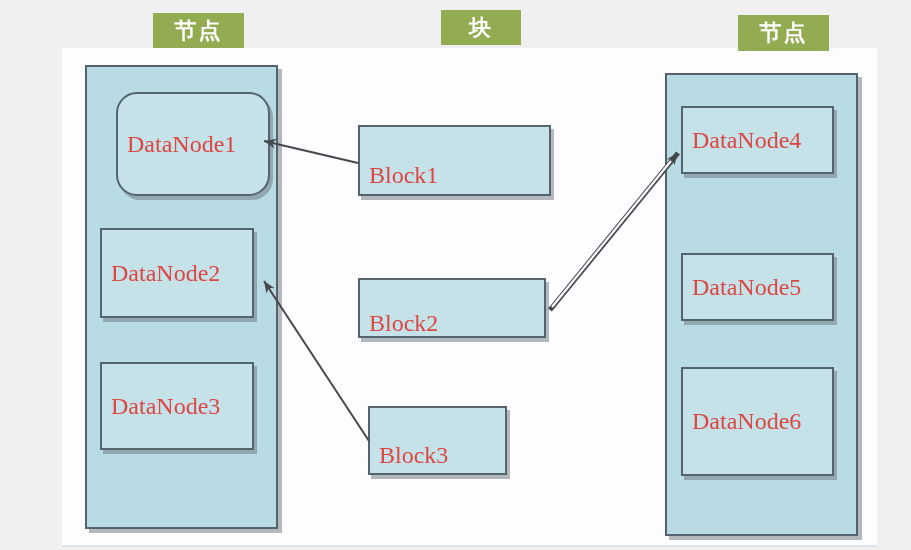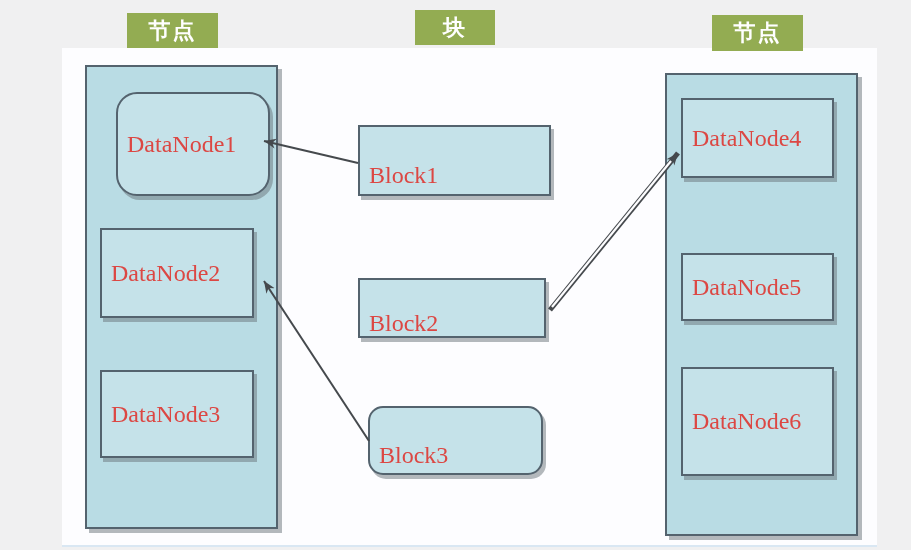--- a/index.html
+++ b/index.html
@@ -23,20 +23,21 @@
     background: #93ac52;
     color: #ffffff;
     font-weight: bold;
     font-size: 22px;
     text-align: center;
     display: flex;
     align-items: center;
     justify-content: center;
     letter-spacing: 2px;
     font-family: "DejaVu Sans", "Liberation Sans", sans-serif;
+    margin-left: 26px;
   }
   .tag-left  { left: 127px; top: 13px; width: 91px; height: 35px; }
   .tag-mid   { left: 415px; top: 10px; width: 80px; height: 35px; }
   .tag-right { left: 712px; top: 15px; width: 91px; height: 36px; }
   .container {
     position: absolute;
     background: #b9dce4;
     border: 2px solid #54636e;
     box-shadow: 4px 4px 0 rgba(105,115,122,0.5);
   }
@@ -52,27 +53,27 @@
     color: #dc4743;
     font-family: "Liberation Serif", "DejaVu Serif", serif;
     font-size: 24px;
     white-space: nowrap;
     overflow: hidden;
   }
   .nodebox { padding-left: 9px; }
   .blockbox { padding-left: 9px; padding-top: 30px; }
   .dn1 { left: 116px; top: 92px;  width: 154px; height: 104px; border-radius: 21px; }
   .dn2 { left: 100px; top: 228px; width: 154px; height: 90px; text-align: right; }
-  .dn3 { left: 100px; top: 362px; width: 154px; height: 88px; margin-top: 8px; }
-  .dn4 { left: 681px; top: 98px;  width: 153px; height: 80px; }
+  .dn3 { left: 100px; top: 362px; width: 154px; height: 88px; }
+  .dn4 { left: 681px; top: 106px;  width: 153px; height: 68px; }
   .dn5 { left: 681px; top: 253px; width: 153px; height: 68px; }
   .dn6 { left: 681px; top: 367px; width: 153px; height: 109px; }
   .b1  { left: 358px; top: 125px; width: 193px; height: 71px; }
   .b2  { left: 358px; top: 278px; width: 188px; height: 60px; }
-  .b3  { left: 368px; top: 406px; width: 175px; height: 69px; border-radius: 15px; }
+  .b3  { left: 368px; top: 406px; width: 139px; height: 69px; }
   .arrow-layer {
     position: absolute;
     left: 0; top: 0;
     width: 911px; height: 550px;
     pointer-events: none;
   }
 </style>
 </head>
 <body>
 

